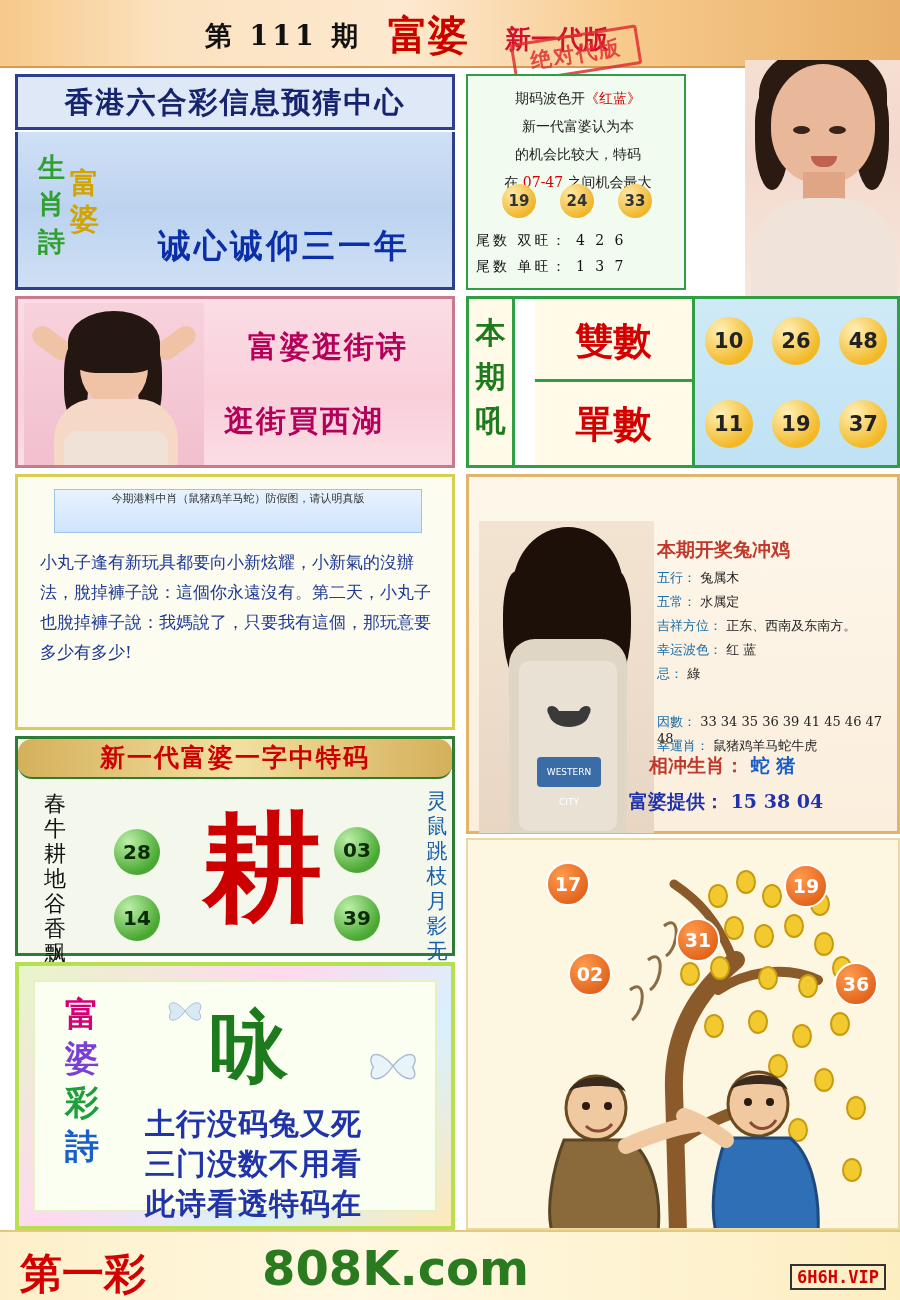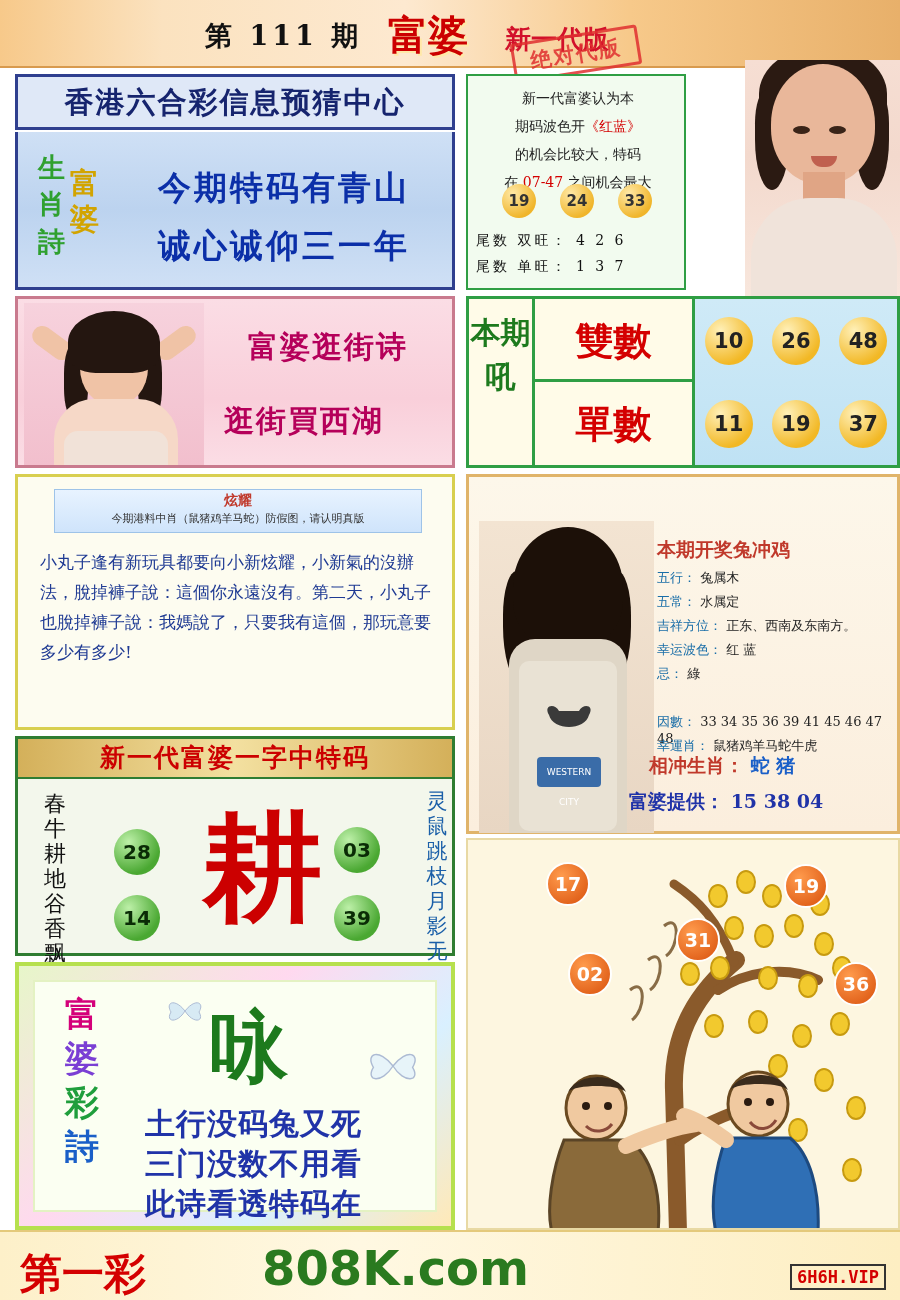--- a/index.html
+++ b/index.html
@@ -159,20 +159,21 @@
 
   
   .b-green {
     left:15px; top:736px; width:440px; height:220px;
     background:#f3f7ec; border:3px solid #2f7d32;
   }
   .b-green .banner {
     position:absolute; left:0; top:0; width:434px; height:40px;
     background:linear-gradient(90deg,#d4b05a,#f3e0a0 50%,#d4b05a);
     border-bottom:2px solid #2f7d32;
+    border-radius:14px;
   }
   .b-green .banner .bt {
     text-align:center; line-height:38px; font-size:25px; font-weight:bold;
     color:#cc0000; letter-spacing:2px; font-family:"DejaVu Serif", serif;
   }
   .b-green .bigchar {
     position:absolute; left:170px; top:58px; width:150px; height:140px;
     color:#cc0000; font-size:118px; font-weight:bold; line-height:140px; text-align:center;
     font-family:"DejaVu Serif", serif;
   }
@@ -251,21 +252,21 @@
     background:linear-gradient(180deg,#fde9dd 0%,#fbdccd 50%,#fbe7db 100%);
     z-index:-1;
   }
 
   
   .b-nums {
     left:466px; top:296px; width:434px; height:172px;
     border:3px solid #2f9e44; background:#fff;
   }
   .nm-left {
-    position:absolute; left:0; top:0; width:66px; height:166px;
+    position:absolute; left:0; top:0; width:46px; height:166px;
     background:#fffbe8; border-right:3px solid #2f9e44;
     font-size:30px; font-weight:bold; color:#1d7a1d; text-align:center;
     padding-top:12px; line-height:44px; font-family:"DejaVu Serif", serif;
   }
   .nm-mid {
     position:absolute; left:66px; top:0; width:160px; height:166px;
     background:#fffbe8; border-right:3px solid #2f9e44;
   }
   .nm-mid .cell {
     height:83px; line-height:83px; text-align:center;
@@ -399,21 +400,20 @@
   </div>
 
   <div class="box b-poem">
     <div class="tag">
       <span class="c1">生</span>
       <span class="c2">肖</span>
       <span class="c3">詩</span>
       <span class="f1">富</span>
       <span class="f2">婆</span>
     </div>
-    <div class="line l1">今期特码有青山</div>
     <div class="line l2">诚心诚仰三一年</div>
   </div>
 
   <div class="box b-pink">
     <div class="girl">
       <div class="g-bg"></div>
       <div class="g-armL"></div>
       <div class="g-armR"></div>
       <div class="g-hairL"></div>
       <div class="g-hairR"></div>
@@ -421,21 +421,20 @@
       <div class="g-hair"></div>
       <div class="g-body"></div>
       <div class="g-top"></div>
     </div>
     <div class="t1">富婆逛街诗</div>
     <div class="t2">逛街買西湖</div>
   </div>
 
   <div class="box b-story">
     <div class="ribbon">
-      <div class="rt">炫耀</div>
       <div class="rs">今期港料中肖（鼠猪鸡羊马蛇）防假图，请认明真版</div>
     </div>
     <div class="para">小丸子逢有新玩具都要向小新炫耀，小新氣的沒辦法，脫掉褲子說：這個你永遠沒有。第二天，小丸子也脫掉褲子說：我媽說了，只要我有這個，那玩意要多少有多少!</div>
   </div>
 
   <div class="box b-green">
     <div class="banner">
       <div class="bt">新一代富婆一字中特码</div>
     </div>
     <div class="vleft">春牛耕地谷香飘</div>
@@ -465,24 +464,24 @@
         <path d="M20 15 C30 2, 40 6, 34 16 C40 26, 28 28, 20 15 Z" fill="#e3f2fb" stroke="#9ac"></path>
       </svg>
       <div class="cai-line cai-l2">三门没数不用看</div>
       <div class="cai-line cai-l1">土行没码兔又死</div>
       <div class="cai-line cai-l3">此诗看透特码在</div>
     </div>
   </div>
 
   <div class="box b-forecast">
     <div class="txt">
-      <div>新一代富婆认为本</div>
       <div>
         <span>期码波色开</span><span class="red">《红蓝》</span>
       </div>
+      <div>新一代富婆认为本</div>
       <div>的机会比较大，特码</div>
       <div>
         <span>在 </span><span class="red">07-47</span><span> 之间机会最大</span>
       </div>
     </div>
     <div class="bal" style="left:34px;">19</div>
     <div class="bal" style="left:92px;">24</div>
     <div class="bal" style="left:150px;">33</div>
     <div class="tail" style="top:156px;">尾数 双旺： 4 2 6</div>
     <div class="tail" style="top:182px;">尾数 单旺： 1 3 7</div>

